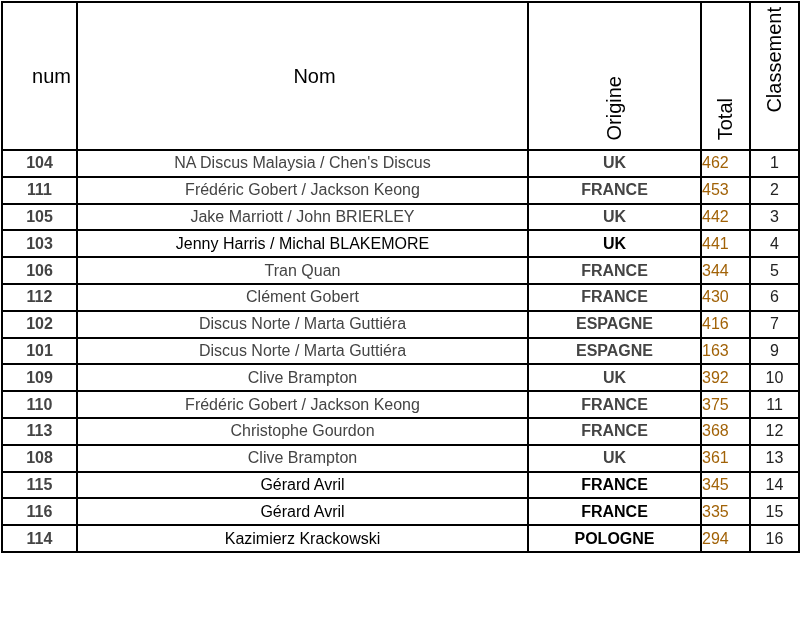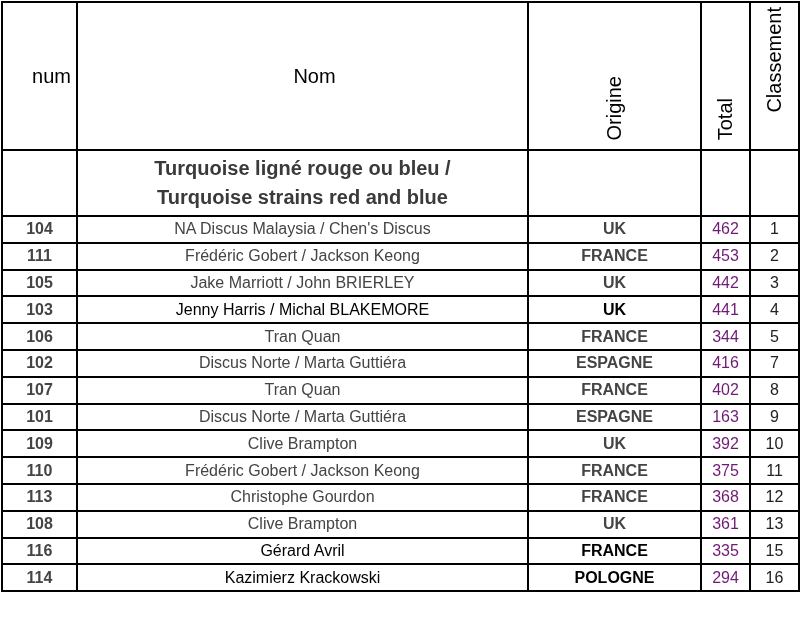--- a/index.html
+++ b/index.html
@@ -33,21 +33,21 @@
   tr.hdr th.h-cla { vertical-align: top; padding-top: 4px; padding-bottom: 0; }
   tr.section td { height: 64px; }
   .section-title {
     text-align: center; font-weight: bold; color: #3a3a3a;
     font-size: 20px; line-height: 29px; white-space: normal;
   }
   tr.row td { height: 24.8px; font-size: 16px; line-height: 22px; }
   td.num { text-align: center; font-weight: bold; color: #444; }
   td.nom { text-align: center; padding-left: 3px; font-weight: normal; color: #444; }
   td.ori { text-align: center; font-weight: bold; color: #444; }
-  td.tot { text-align: center; padding-right: 3px; color: #701a75; }
+  td.tot { text-align: left; padding-right: 3px; color: #a16207; }
   td.cla { text-align: center; color: #222; }
   tr.row.dark td.nom, tr.row.dark td.ori { color: #000; }
 </style>
 </head>
 <body>
 
 <table class="results">
   <colgroup>
     <col class="c-num">
       <col class="c-nom">
@@ -58,30 +58,20 @@
   <thead>
     <tr class="hdr">
       <th class="h-num">num</th>
       <th class="h-nom">Nom</th>
       <th class="h-vert"><span class="vert">Origine</span></th>
       <th class="h-vert"><span class="vert">Total</span></th>
       <th class="h-vert h-cla"><span class="vert">Classement</span></th>
     </tr>
   </thead>
   <tbody id="tbody">
-    <tr class="section">
-      <td></td>
-      <td class="section-title">
-        <div>Turquoise ligné rouge ou bleu /</div>
-        <div>Turquoise strains red and blue</div>
-      </td>
-      <td></td>
-      <td></td>
-      <td></td>
-    </tr>
   <tr class="row">
         <td class="num">104</td>
         <td class="nom">NA Discus Malaysia / Chen's Discus</td>
         <td class="ori">UK</td>
         <td class="tot">462</td>
         <td class="cla">1</td>
       </tr>
       <tr class="row">
         <td class="num">111</td>
         <td class="nom">Frédéric Gobert / Jackson Keong</td>
@@ -104,32 +94,32 @@
         <td class="cla">4</td>
       </tr>
       <tr class="row">
         <td class="num">106</td>
         <td class="nom">Tran Quan</td>
         <td class="ori">FRANCE</td>
         <td class="tot">344</td>
         <td class="cla">5</td>
       </tr>
       <tr class="row">
+        <td class="num">112</td>
+        <td class="nom">Clément Gobert</td>
+        <td class="ori">FRANCE</td>
+        <td class="tot">430</td>
+        <td class="cla">6</td>
+      </tr>
+      <tr class="row">
         <td class="num">102</td>
         <td class="nom">Discus Norte / Marta Guttiéra</td>
         <td class="ori">ESPAGNE</td>
         <td class="tot">416</td>
         <td class="cla">7</td>
-      </tr>
-      <tr class="row">
-        <td class="num">107</td>
-        <td class="nom">Tran Quan</td>
-        <td class="ori">FRANCE</td>
-        <td class="tot">402</td>
-        <td class="cla">8</td>
       </tr>
       <tr class="row">
         <td class="num">101</td>
         <td class="nom">Discus Norte / Marta Guttiéra</td>
         <td class="ori">ESPAGNE</td>
         <td class="tot">163</td>
         <td class="cla">9</td>
       </tr>
       <tr class="row">
         <td class="num">109</td>
@@ -153,20 +143,27 @@
         <td class="cla">12</td>
       </tr>
       <tr class="row">
         <td class="num">108</td>
         <td class="nom">Clive Brampton</td>
         <td class="ori">UK</td>
         <td class="tot">361</td>
         <td class="cla">13</td>
       </tr>
       <tr class="row dark">
+        <td class="num">115</td>
+        <td class="nom">Gérard Avril</td>
+        <td class="ori">FRANCE</td>
+        <td class="tot">345</td>
+        <td class="cla">14</td>
+      </tr>
+      <tr class="row dark">
         <td class="num">116</td>
         <td class="nom">Gérard Avril</td>
         <td class="ori">FRANCE</td>
         <td class="tot">335</td>
         <td class="cla">15</td>
       </tr>
       <tr class="row dark">
         <td class="num">114</td>
         <td class="nom">Kazimierz Krackowski</td>
         <td class="ori">POLOGNE</td>

